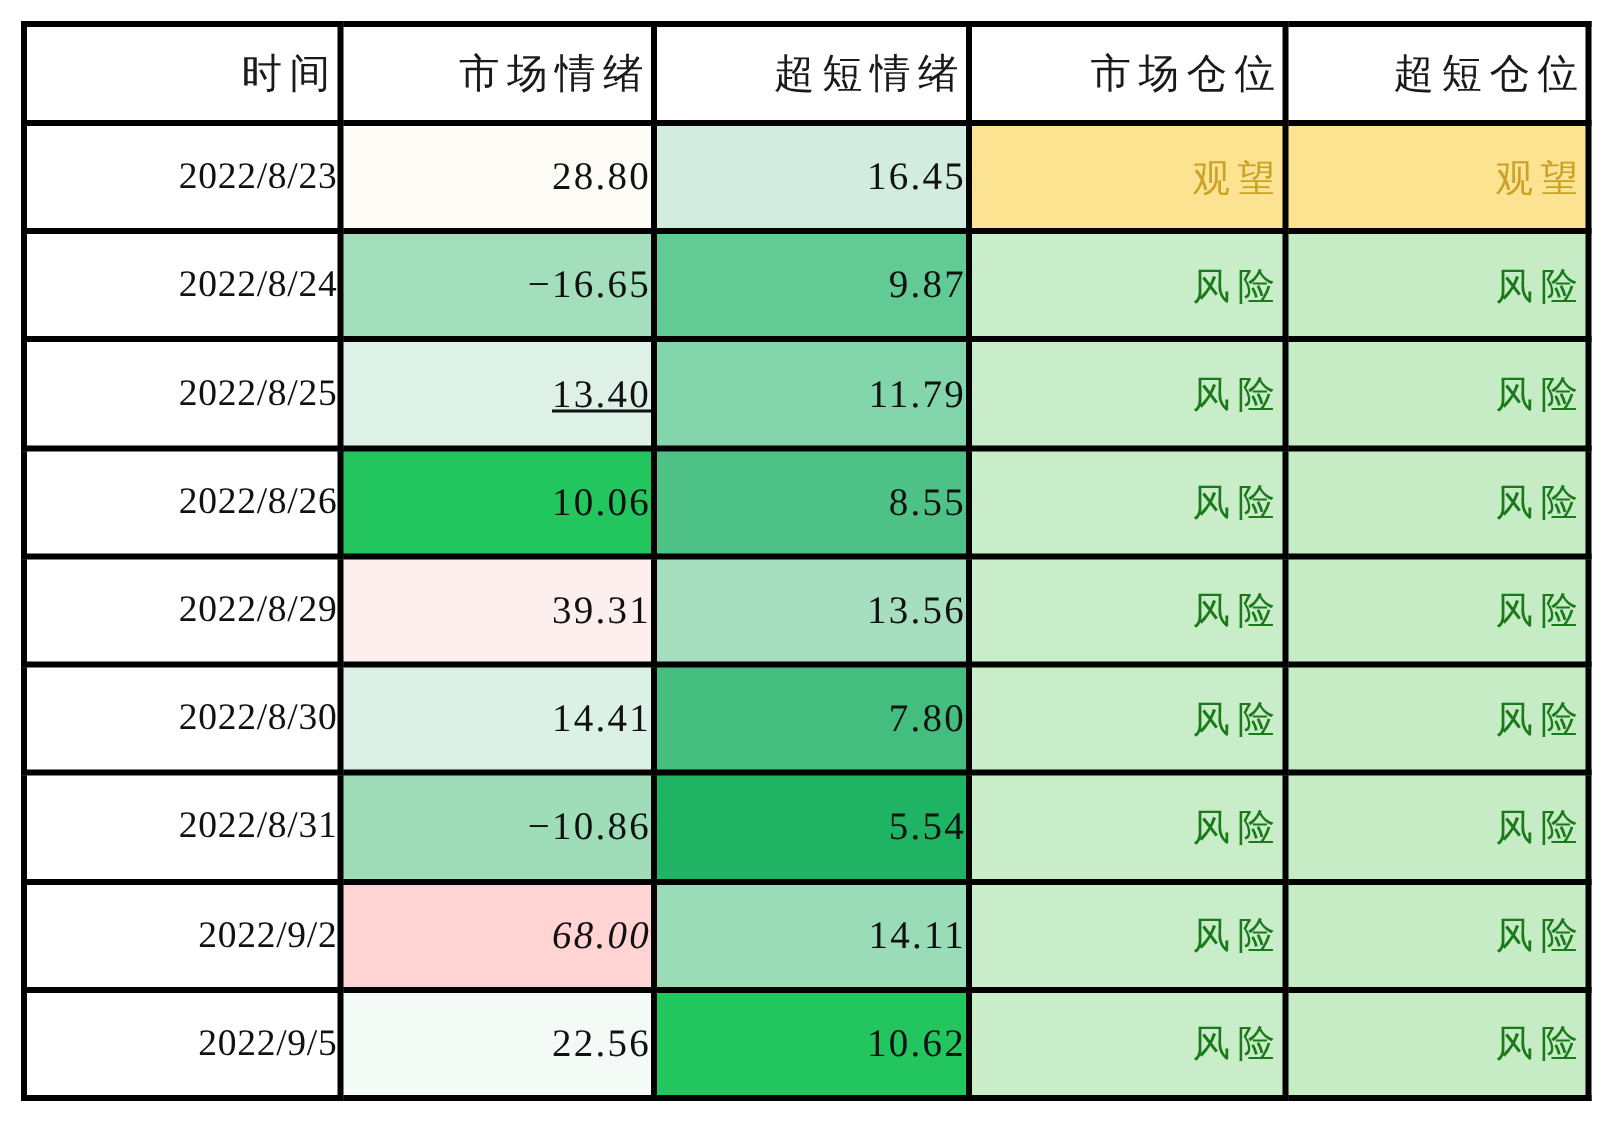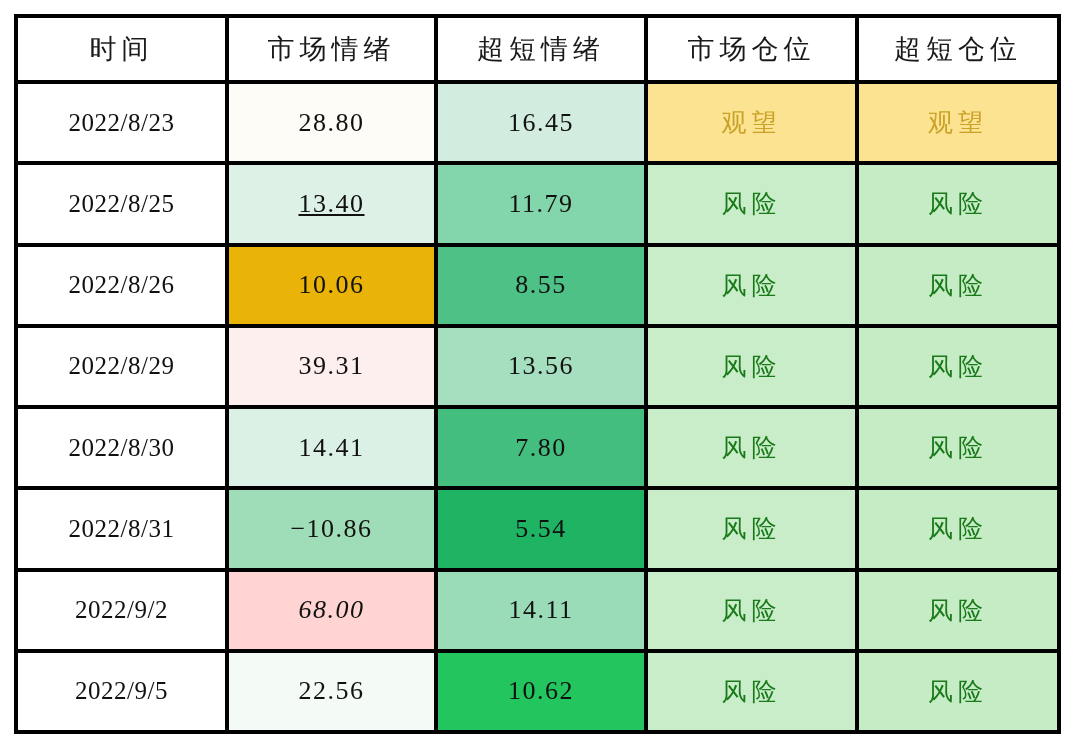--- a/index.html
+++ b/index.html
@@ -26,21 +26,21 @@
     border-collapse: collapse;
     table-layout: fixed;
     width: 1043px;
     height: 720px;
     background: #ffffff;
   }
 
   table.sentiment-table td,
   table.sentiment-table th {
     border: 4px solid #000000;
-    text-align: center;
+    text-align: right;
     vertical-align: middle;
     padding: 0;
     font-weight: normal;
   }
 
   
   col.c-time  { width: 211px; }
   col.c-ms    { width: 209px; }
   col.c-ss    { width: 210px; }
   col.c-mp    { width: 211px; }
@@ -104,29 +104,36 @@
     </thead>
     <tbody id="table-body">
         <tr>
           <td class="date-cell">2022/8/23</td>
           <td class="num-cell" style="background: rgb(253, 252, 247);">28.80</td>
           <td class="num-cell" style="background: rgb(210, 236, 223);">16.45</td>
           <td class="pos-cell pos-watch" style="background: rgb(251, 227, 145);">观望</td>
           <td class="pos-cell pos-watch" style="background: rgb(251, 227, 145);">观望</td>
         </tr>
         <tr>
+          <td class="date-cell">2022/8/24</td>
+          <td class="num-cell" style="background: rgb(163, 223, 188);">−16.65</td>
+          <td class="num-cell" style="background: rgb(98, 203, 149);">9.87</td>
+          <td class="pos-cell pos-risk" style="background: rgb(201, 237, 201);">风险</td>
+          <td class="pos-cell pos-risk" style="background: rgb(197, 236, 197);">风险</td>
+        </tr>
+        <tr>
           <td class="date-cell">2022/8/25</td>
           <td class="num-cell" style="background: rgb(221, 241, 231); text-decoration: underline;">13.40</td>
           <td class="num-cell" style="background: rgb(131, 213, 171);">11.79</td>
           <td class="pos-cell pos-risk" style="background: rgb(201, 237, 201);">风险</td>
           <td class="pos-cell pos-risk" style="background: rgb(197, 236, 197);">风险</td>
         </tr>
         <tr>
           <td class="date-cell">2022/8/26</td>
-          <td class="num-cell" style="background: #eab308;">10.06</td>
+          <td class="num-cell" style="background: #22c55e;">10.06</td>
           <td class="num-cell" style="background: rgb(78, 194, 134);">8.55</td>
           <td class="pos-cell pos-risk" style="background: rgb(201, 237, 201);">风险</td>
           <td class="pos-cell pos-risk" style="background: rgb(197, 236, 197);">风险</td>
         </tr>
         <tr>
           <td class="date-cell">2022/8/29</td>
           <td class="num-cell" style="background: rgb(253, 239, 237);">39.31</td>
           <td class="num-cell" style="background: rgb(165, 223, 191);">13.56</td>
           <td class="pos-cell pos-risk" style="background: rgb(201, 237, 201);">风险</td>
           <td class="pos-cell pos-risk" style="background: rgb(197, 236, 197);">风险</td>

